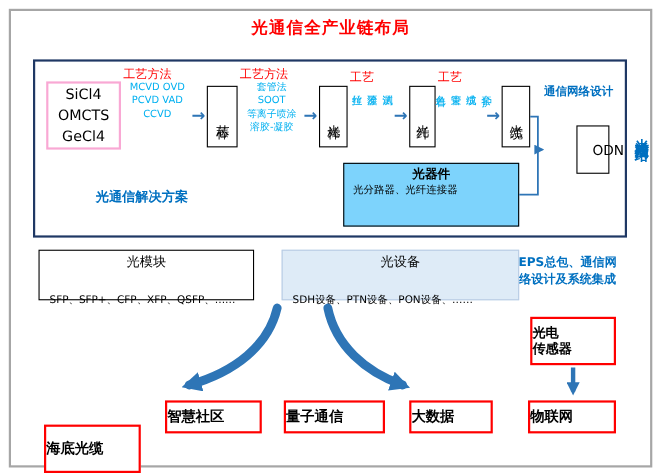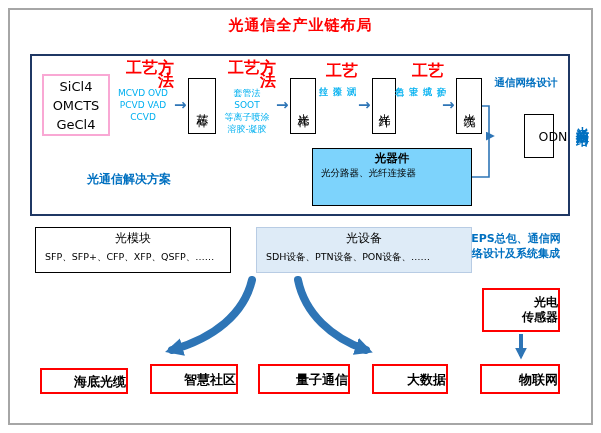--- a/index.html
+++ b/index.html
@@ -7,35 +7,35 @@
           font-family:"DejaVu Sans",sans-serif;overflow:hidden;color:#000;}
   .abs{position:absolute;box-sizing:border-box;}
   .outer-frame{border:2px solid #A6A6A6;}
   .page-title{text-align:center;font-size:15px;font-weight:bold;color:#FF0000;letter-spacing:1px;}
   .main-box{border:2px solid #1F3864;background:#fff;}
   .blackbox{border:2px solid #f9a8d4;display:flex;flex-direction:column;justify-content:center;
             align-items:center;text-align:center;background:#fff;}
   .chainbox{border:1.5px solid #000;display:flex;justify-content:center;align-items:center;
             background:#fff;font-size:12px;}
   .vtext{writing-mode:vertical-rl;text-orientation:upright;letter-spacing:2px;}
-  .proc .label{color:#FF0000;font-weight:bold;font-size:16px;text-align:right;line-height:13px;}
+  .proc .label{color:#FF0000;font-weight:normal;font-size:11px;text-align:left;line-height:13px;}
   .proc .lines{color:#00B0F0;font-size:9px;line-height:12px;text-align:center;white-space:nowrap;}
   .vwords{display:flex;justify-content:center;gap:3px;margin-top:2px;}
   .vword{writing-mode:vertical-rl;text-orientation:upright;color:#00B0F0;font-size:9.5px;line-height:11px;}
   .arrow{color:#2E75B6;font-size:15px;font-weight:bold;line-height:14px;}
   .bluebold{color:#0070C0;font-weight:bold;text-align:center;}
   .compbox{border:1px solid #000;background:#7dd3fc;}
   .compbox .ctitle{text-align:center;font-size:11.5px;font-weight:600;margin-top:2px;}
   .compbox .cline{font-size:9.5px;line-height:13px;padding-left:8px;}
   .r2box{border:1px solid #000;background:#fff;}
   .r2box .ctitle{text-align:center;font-size:12px;margin-top:2px;}
-  .r2box .citems{font-size:9.5px;padding-left:9px;margin-top:4px;white-space:nowrap;}
+  .r2box .citems{font-size:9.5px;padding-left:9px;margin-top:19px;white-space:nowrap;}
   .equip{background:#DEEBF7;border:1px solid #B8CCE4;}
   .redbox{border:2px solid #FF0000;background:#fff;display:flex;flex-direction:column;
-          justify-content:center;align-items:flex-end;font-size:13px;font-weight:600;text-align:center;line-height:15px;}
+          justify-content:center;align-items:flex-start;font-size:13px;font-weight:600;text-align:center;line-height:15px;}
   svg{display:block;}
 </style>
 </head>
 <body>
 
 <div class="canvas">
 
   <div class="abs outer-frame" style="left:8px;top:8px;width:585px;height:417px;"></div>
 
   <div class="abs page-title" style="left:0;top:16px;width:601px;">光通信全产业链布局</div>
@@ -163,19 +163,19 @@
     <path d="M252,280 C244,314 214,338 172,350" fill="none" stroke="#2E75B6" stroke-width="8" stroke-linecap="round" marker-end="url(#ah-b)"></path>
     <path d="M298,280 C305,314 332,338 366,350" fill="none" stroke="#2E75B6" stroke-width="8" stroke-linecap="round" marker-end="url(#ah-b)"></path>
     <path d="M521,334 V356" fill="none" stroke="#2E75B6" stroke-width="4" marker-end="url(#ah-m)"></path>
   </svg>
 
   <div class="abs redbox" style="left:482px;top:288px;width:78px;height:44px;font-size:12px;">
     <div>光电</div>
     <div>传感器</div>
   </div>
 
-  <div class="abs redbox" style="left:40px;top:368px;width:88px;height:26px;padding-left:16px;">海底光缆</div>
+  <div class="abs redbox" style="left:40px;top:386px;width:88px;height:44px;">海底光缆</div>
   <div class="abs redbox" style="left:150px;top:364px;width:88px;height:30px;">智慧社区</div>
   <div class="abs redbox" style="left:258px;top:364px;width:92px;height:30px;">量子通信</div>
   <div class="abs redbox" style="left:372px;top:364px;width:76px;height:30px;">大数据</div>
   <div class="abs redbox" style="left:480px;top:364px;width:80px;height:30px;">物联网</div>
 
 </div>
 
 </body></html>

